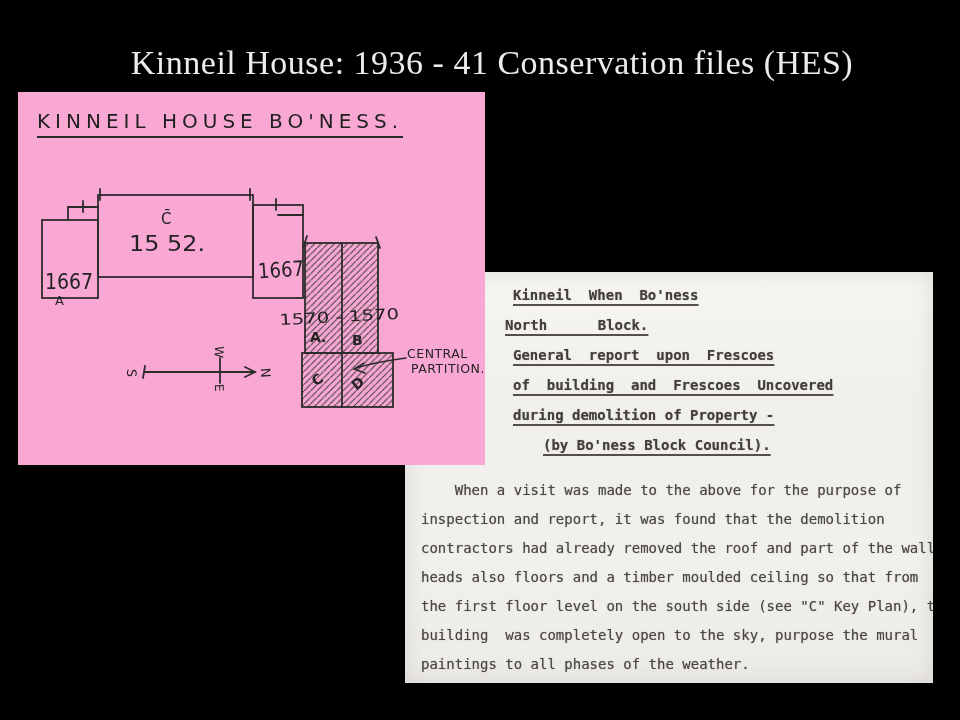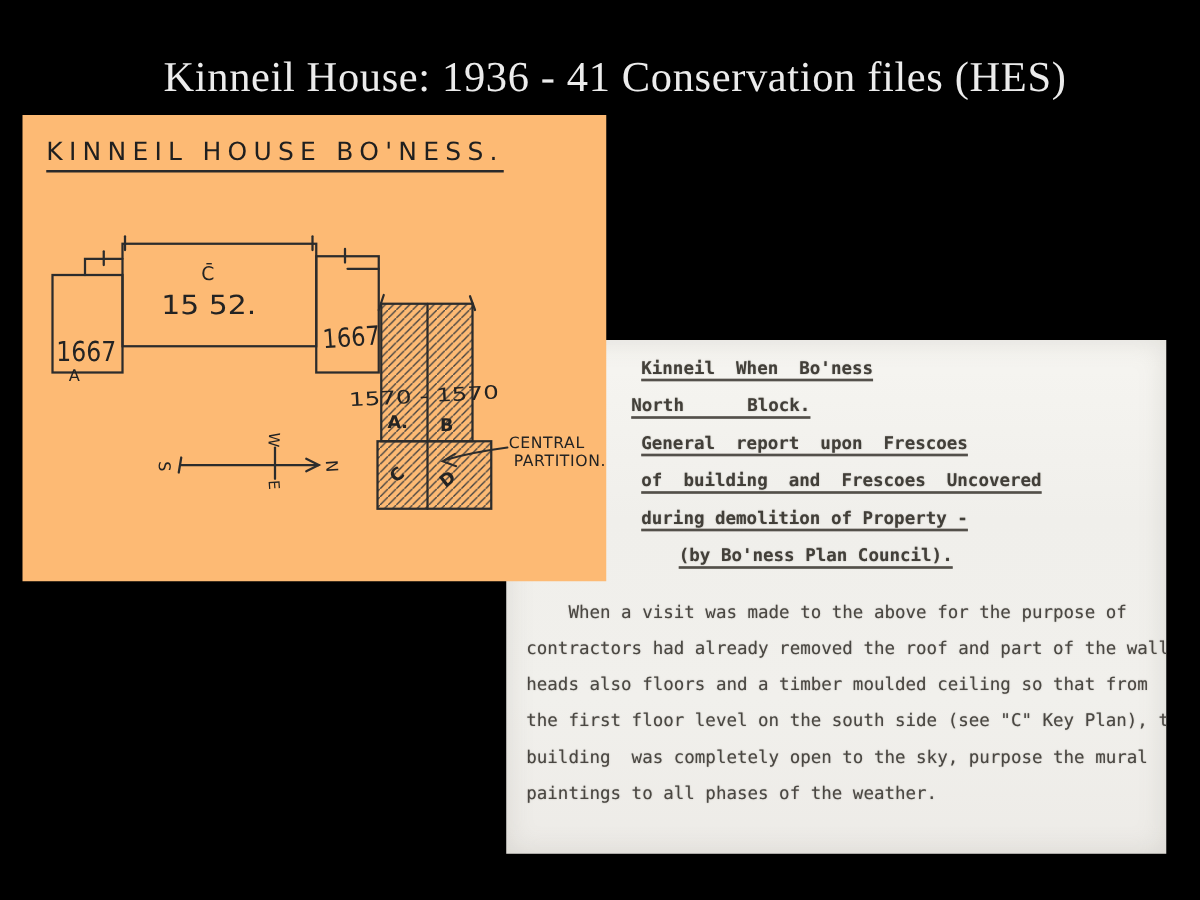--- a/index.html
+++ b/index.html
@@ -9,21 +9,21 @@
   }
   
   #slide-title{
     position:absolute;top:44px;left:0;width:960px;text-align:center;
     font-family:"Liberation Serif",serif;font-size:34px;font-weight:400;
     color:#ececec;letter-spacing:0.5px;white-space:nowrap;margin-left:12px;
   }
   
   #sketch{
     position:absolute;left:18px;top:92px;width:467px;height:373px;
-    background:#fdba74;z-index:3;
+    background:#f9a8d4;z-index:3;
   }
   #sketch-title{
     position:absolute;left:19px;top:18px;
     font-family:"DejaVu Sans",sans-serif;font-size:20px;color:#1f1f1f;
     letter-spacing:5px;white-space:nowrap;
     border-bottom:2px solid #2a2a2a;padding-bottom:4px;line-height:1.1;
   }
   #plan-svg{position:absolute;left:0;top:0;}
   .ink-text{font-family:"DejaVu Sans",sans-serif;fill:#232323;}
   
@@ -121,24 +121,25 @@
     </svg>
   </div>
 
   <div id="report">
     <div id="report-heading">
       <div class="type-line h-ind0">Kinneil  When  Bo'ness</div>
       <div class="type-line h-ind1">North      Block.</div>
       <div class="type-line h-ind0">General  report  upon  Frescoes</div>
       <div class="type-line h-ind0">of  building  and  Frescoes  Uncovered</div>
       <div class="type-line h-ind0">during demolition of Property -</div>
-      <div class="type-line h-ind2">(by Bo'ness Plan Council).</div>
+      <div class="type-line h-ind2">(by Bo'ness Block Council).</div>
     </div>
     <div id="report-body">
       <div class="type-line">    When a visit was made to the above for the purpose of</div>
+      <div class="type-line">inspection and report, it was found that the demolition</div>
       <div class="type-line">contractors had already removed the roof and part of the wall</div>
       <div class="type-line">heads also floors and a timber moulded ceiling so that from</div>
       <div class="type-line">the first floor level on the south side (see "C" Key Plan), the</div>
       <div class="type-line">building  was completely open to the sky, purpose the mural</div>
       <div class="type-line">paintings to all phases of the weather.</div>
     </div>
   </div>
 
 </div>
 

